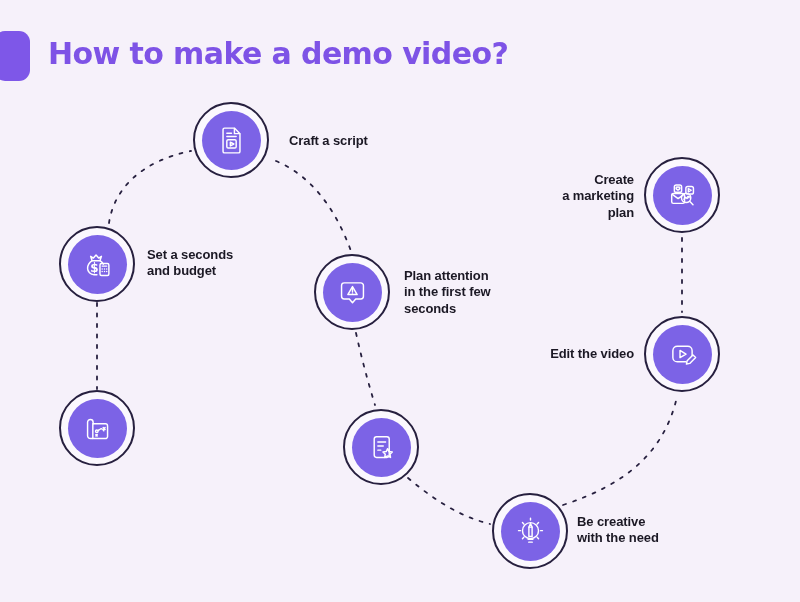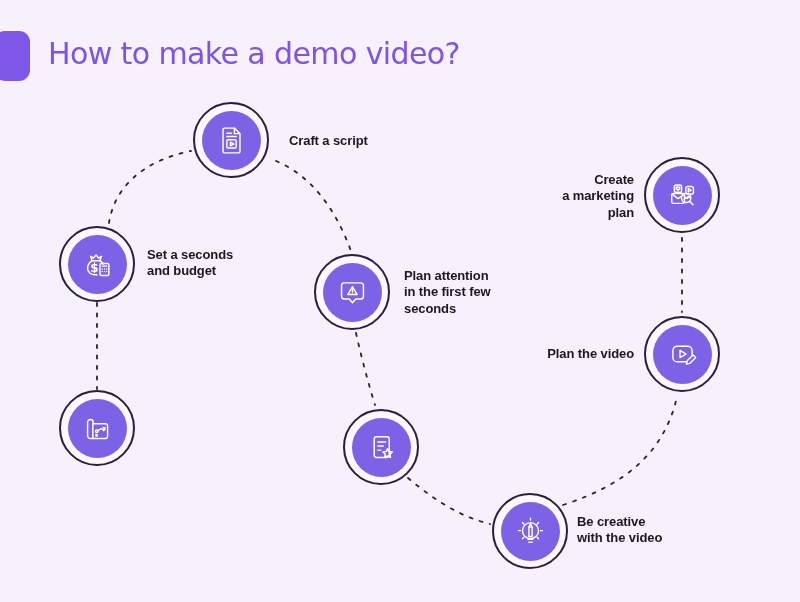--- a/index.html
+++ b/index.html
@@ -12,21 +12,21 @@
   .canvas{position:relative;width:800px;height:602px;}
 
   .accent{
     position:absolute;left:-6px;top:31px;
     width:36px;height:50px;border-radius:11px;
     background:#7e57e8;
   }
   .title{
     position:absolute;left:48px;top:36px;margin:0;
     font-family:"DejaVu Sans","Liberation Sans",sans-serif;
-    font-size:30px;font-weight:400;letter-spacing:-0.6px;
+    font-size:30px;font-weight:700;letter-spacing:-0.6px;
     color:#7e53e6;
   }
 
   .connectors{position:absolute;left:0;top:0;width:800px;height:602px;}
   .connectors path{
     fill:none;stroke:#27203f;stroke-width:1.8;
     stroke-linecap:round;stroke-dasharray:3 7.5;
   }
 
   .node{
@@ -147,32 +147,32 @@
       <svg class="icon" viewBox="0 0 24 24">
         <circle cx="12" cy="11.4" r="5.5"></circle>
         <path d="M10.4 17.4h3.2M10.8 19.3h2.4"></path>
         <path d="M12 6.6l1.1 2.4v6.4h-2.2V9z"></path>
         <path d="M10.9 9h2.2"></path>
         <path d="M12 4.1V2.9M16.6 6.8l.9-.9M18.9 11.4h1.3M7.4 6.8l-.9-.9M5.1 11.4H3.8M16.6 16l.9.9M7.4 16l-.9.9"></path>
       </svg>
     </div>
   </div>
   <div class="label" style="left:577px;top:530px">Be creative
-with the video</div>
+with the need</div>
 
   <div class="node" style="left:682px;top:354px">
     <div class="node-fill">
       <svg class="icon" viewBox="0 0 24 24">
         <path d="M14.4 17h-6a3 3 0 0 1-3-3V9.4a3 3 0 0 1 3-3h7.2a3 3 0 0 1 3 3v3.2"></path>
         <path d="M10.3 9.2l4.1 2.5-4.1 2.5z"></path>
         <path d="M14.7 18.6l.5-2.3 4-4 1.8 1.8-4 4z" fill="#7c63e6"></path>
       </svg>
     </div>
   </div>
-  <div class="label label-right" style="right:166px;top:354px">Plan the video</div>
+  <div class="label label-right" style="right:166px;top:354px">Edit the video</div>
 
   <div class="node" style="left:682px;top:195px">
     <div class="node-fill">
       <svg class="icon" viewBox="0 0 24 24">
         <rect x="4.6" y="10.6" width="8.8" height="6.8" rx="1.1"></rect>
         <path d="M5 11.2l4 2.9 4-2.9"></path>
         <rect x="6.4" y="4.8" width="5" height="5" rx="1.3"></rect>
         <path d="M8.9 8.4c-1-.6-1.5-1.3-1.2-1.9.3-.5 1-.4 1.2 0 .2-.4.9-.5 1.2 0 .3.6-.2 1.3-1.2 1.9z" fill="#ffffff" stroke="none"></path>
         <rect x="14.3" y="5.8" width="5.2" height="5.2" rx="1.3"></rect>
         <path d="M16 7.2l2 1.2-2 1.2z"></path>

